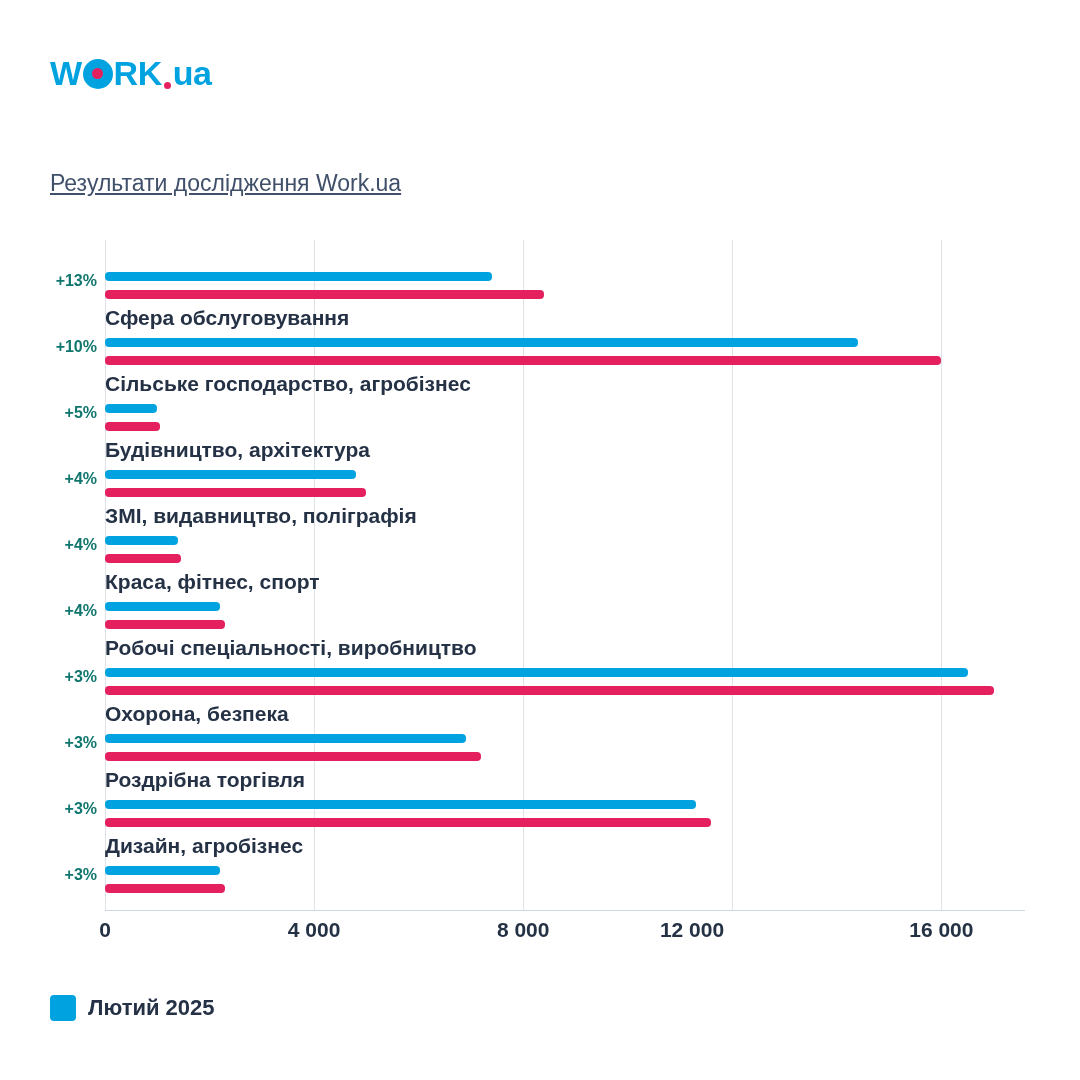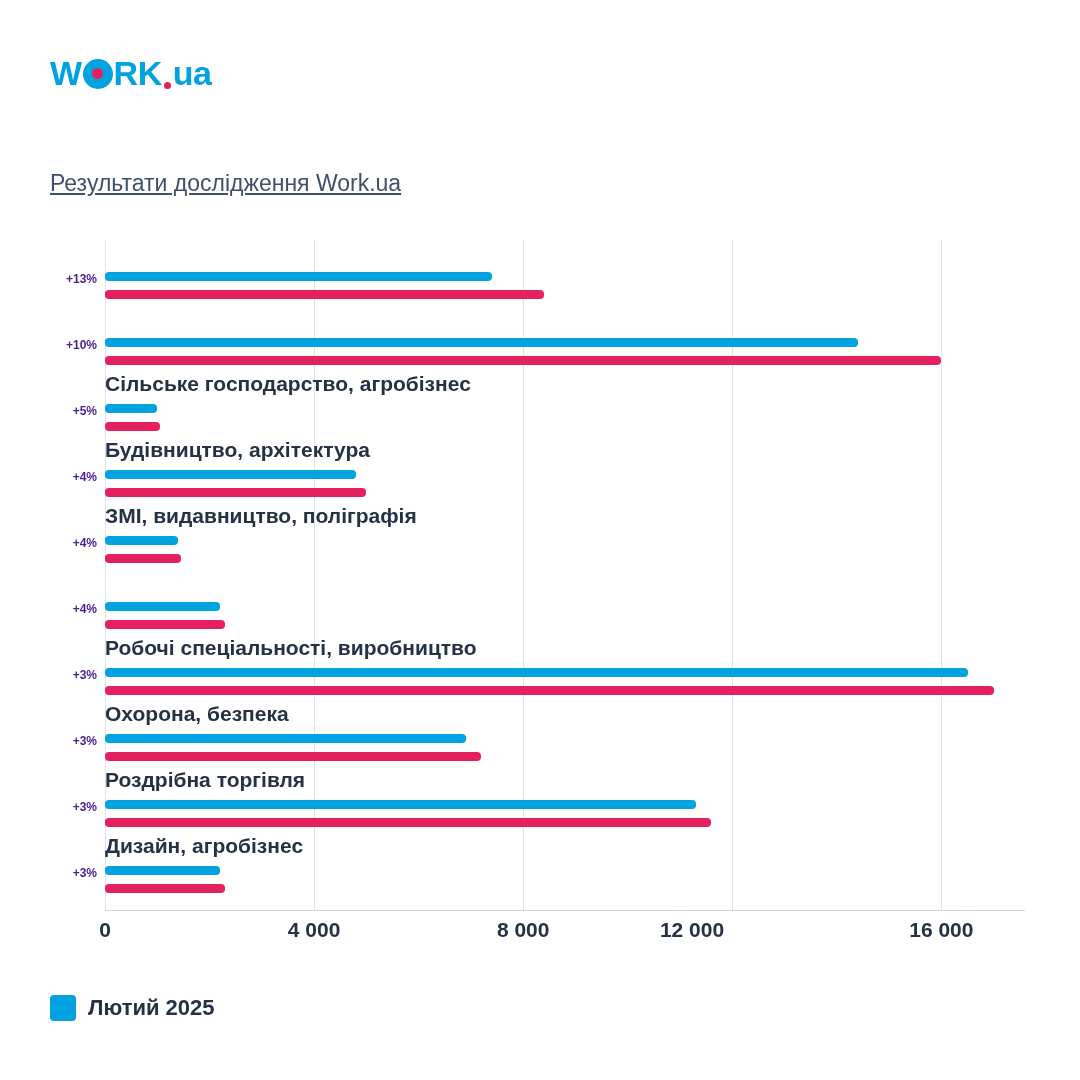--- a/index.html
+++ b/index.html
@@ -134,23 +134,23 @@
     font-weight: bold;
     color: #253246;
     white-space: nowrap;
   }
   .pct {
     position: absolute;
     right: 0;
     top: 32px;
     width: 92px;
     text-align: right;
-    font-size: 12px;
-    font-weight: bold;
-    color: #4c1d95;
+    font-size: 16px;
+    font-weight: bold;
+    color: #0f766e;
   }
   .bar {
     position: absolute;
     height: 9px;
     border-radius: 4px;
   }
   .bar-feb { background: #00a3e0; top: 32px; }
   .bar-mar { background: #e5205f; top: 50px; }
 
   
@@ -222,20 +222,21 @@
         <div class="gridline" style="left: 627.273px;"></div>
         <div class="gridline" style="left: 836.364px;"></div>
       </div>
     <div id="groups">
         <div class="group" style="top: 0px; height: 66px;">
           <div class="pct" style="right: auto; left: -100px;">+13%</div>
           <div class="bar bar-feb" style="width: 386.818px; background: rgb(0, 163, 224);"></div>
           <div class="bar bar-mar" style="width: 439.091px; background: rgb(229, 32, 95);"></div>
         </div>
         <div class="group" style="top: 66px; height: 66px;">
+          <div class="group-label">Сфера обслуговування</div>
           <div class="pct" style="right: auto; left: -100px;">+10%</div>
           <div class="bar bar-feb" style="width: 752.727px; background: rgb(0, 163, 224);"></div>
           <div class="bar bar-mar" style="width: 836.364px; background: rgb(229, 32, 95);"></div>
         </div>
         <div class="group" style="top: 132px; height: 66px;">
           <div class="group-label">Сільське господарство, агробізнес</div>
           <div class="pct" style="right: auto; left: -100px;">+5%</div>
           <div class="bar bar-feb" style="width: 52.2727px; background: rgb(0, 163, 224);"></div>
           <div class="bar bar-mar" style="width: 54.8864px; background: rgb(229, 32, 95);"></div>
         </div>
@@ -245,20 +246,21 @@
           <div class="bar bar-feb" style="width: 250.909px; background: rgb(0, 163, 224);"></div>
           <div class="bar bar-mar" style="width: 261.364px; background: rgb(229, 32, 95);"></div>
         </div>
         <div class="group" style="top: 264px; height: 66px;">
           <div class="group-label">ЗМІ, видавництво, поліграфія</div>
           <div class="pct" style="right: auto; left: -100px;">+4%</div>
           <div class="bar bar-feb" style="width: 73.1818px; background: rgb(0, 163, 224);"></div>
           <div class="bar bar-mar" style="width: 75.7955px; background: rgb(229, 32, 95);"></div>
         </div>
         <div class="group" style="top: 330px; height: 66px;">
+          <div class="group-label">Краса, фітнес, спорт</div>
           <div class="pct" style="right: auto; left: -100px;">+4%</div>
           <div class="bar bar-feb" style="width: 115px; background: rgb(0, 163, 224);"></div>
           <div class="bar bar-mar" style="width: 120.227px; background: rgb(229, 32, 95);"></div>
         </div>
         <div class="group" style="top: 396px; height: 66px;">
           <div class="group-label">Робочі спеціальності, виробництво</div>
           <div class="pct" style="right: auto; left: -100px;">+3%</div>
           <div class="bar bar-feb" style="width: 862.5px; background: rgb(0, 163, 224);"></div>
           <div class="bar bar-mar" style="width: 888.636px; background: rgb(229, 32, 95);"></div>
         </div>

